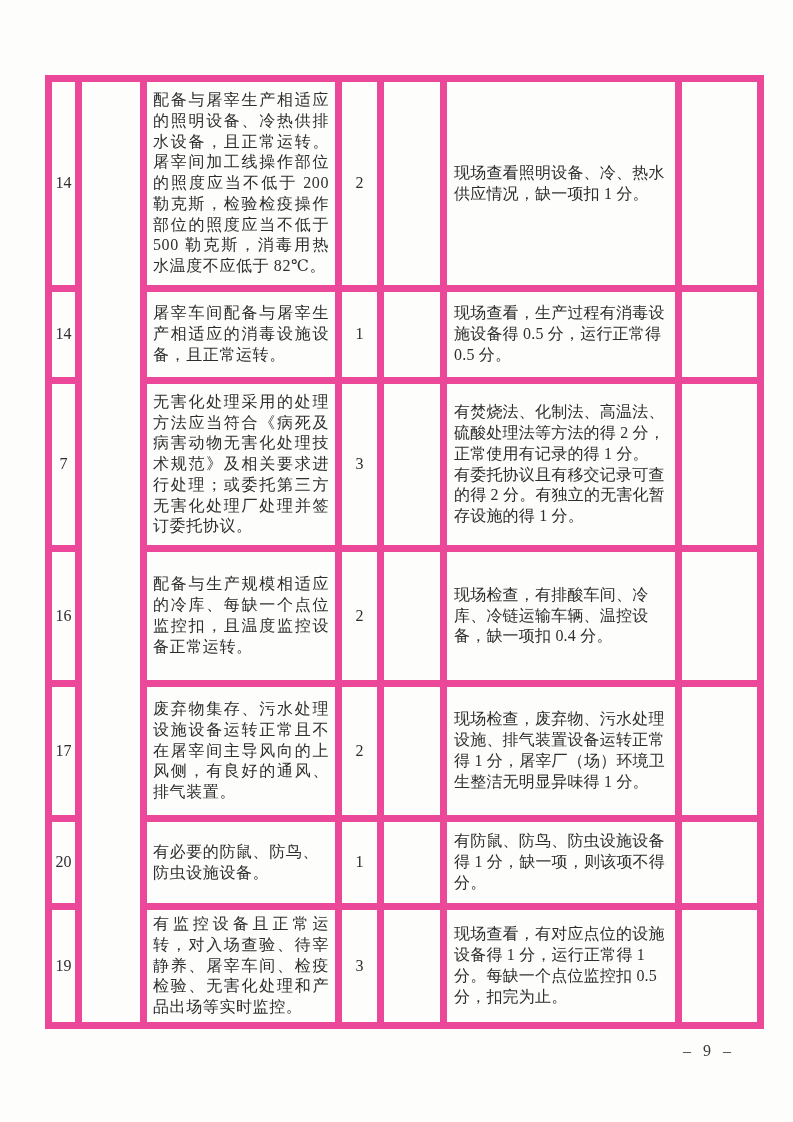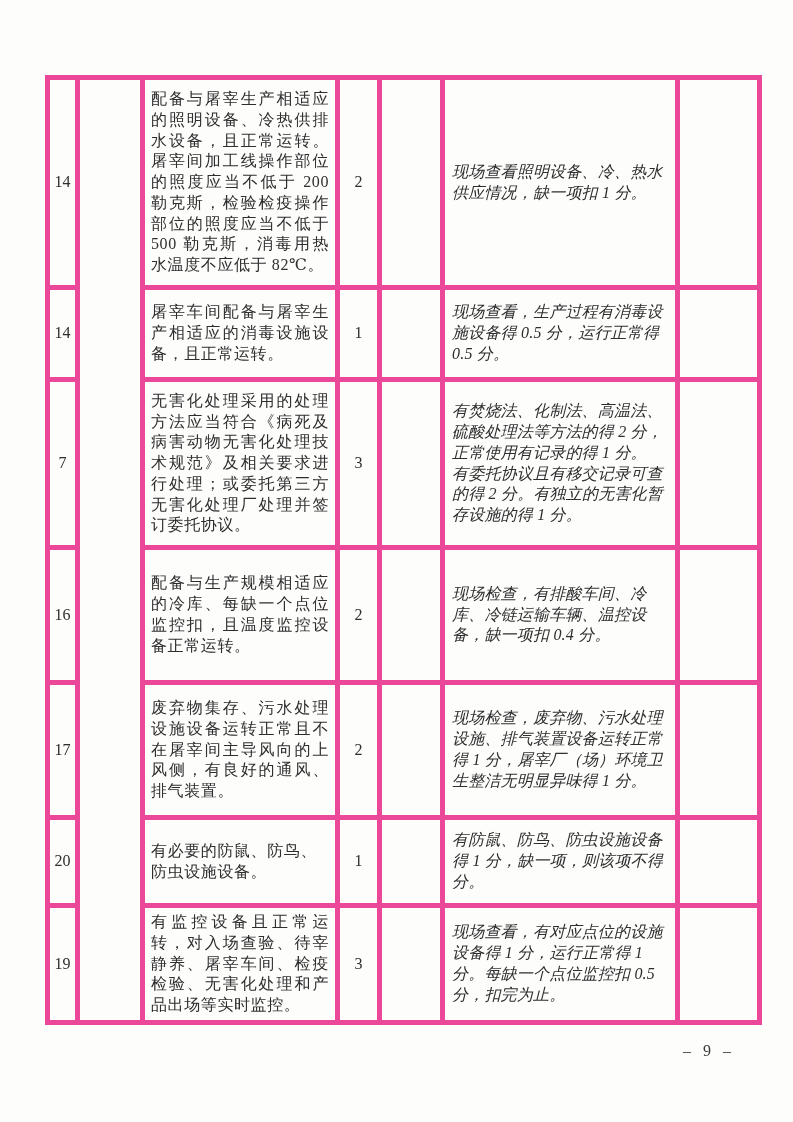--- a/index.html
+++ b/index.html
@@ -18,21 +18,21 @@
   }
   table.assessment-table {
     position: absolute;
     left: 45px;
     top: 75px;
     width: 712px;
     border-collapse: collapse;
     table-layout: fixed;
   }
   table.assessment-table td {
-    border: 5px solid #ec4899;
+    border: 7px solid #ec4899;
     vertical-align: middle;
     font-size: 16px;
     line-height: 1.3;
     overflow: hidden;
   }
   td.no {
     text-align: center;
     font-size: 17px;
   }
   td.cat {
@@ -48,21 +48,20 @@
   }
   td.score {
     text-align: center;
     font-size: 17px;
   }
   td.method {
     padding: 4px 7px;
     text-align: left;
     white-space: pre-line;
     letter-spacing: 0.2px;
-    font-style: italic;
   }
   tr.r13 { height: 210px; }
   tr.r14 { height: 92px; }
   tr.r15 { height: 168px; }
   tr.r16 { height: 135px; }
   tr.r17 { height: 135px; }
   tr.r18 { height: 88px; }
   tr.r19 { height: 114px; }
   .pagenum {
     position: absolute;

